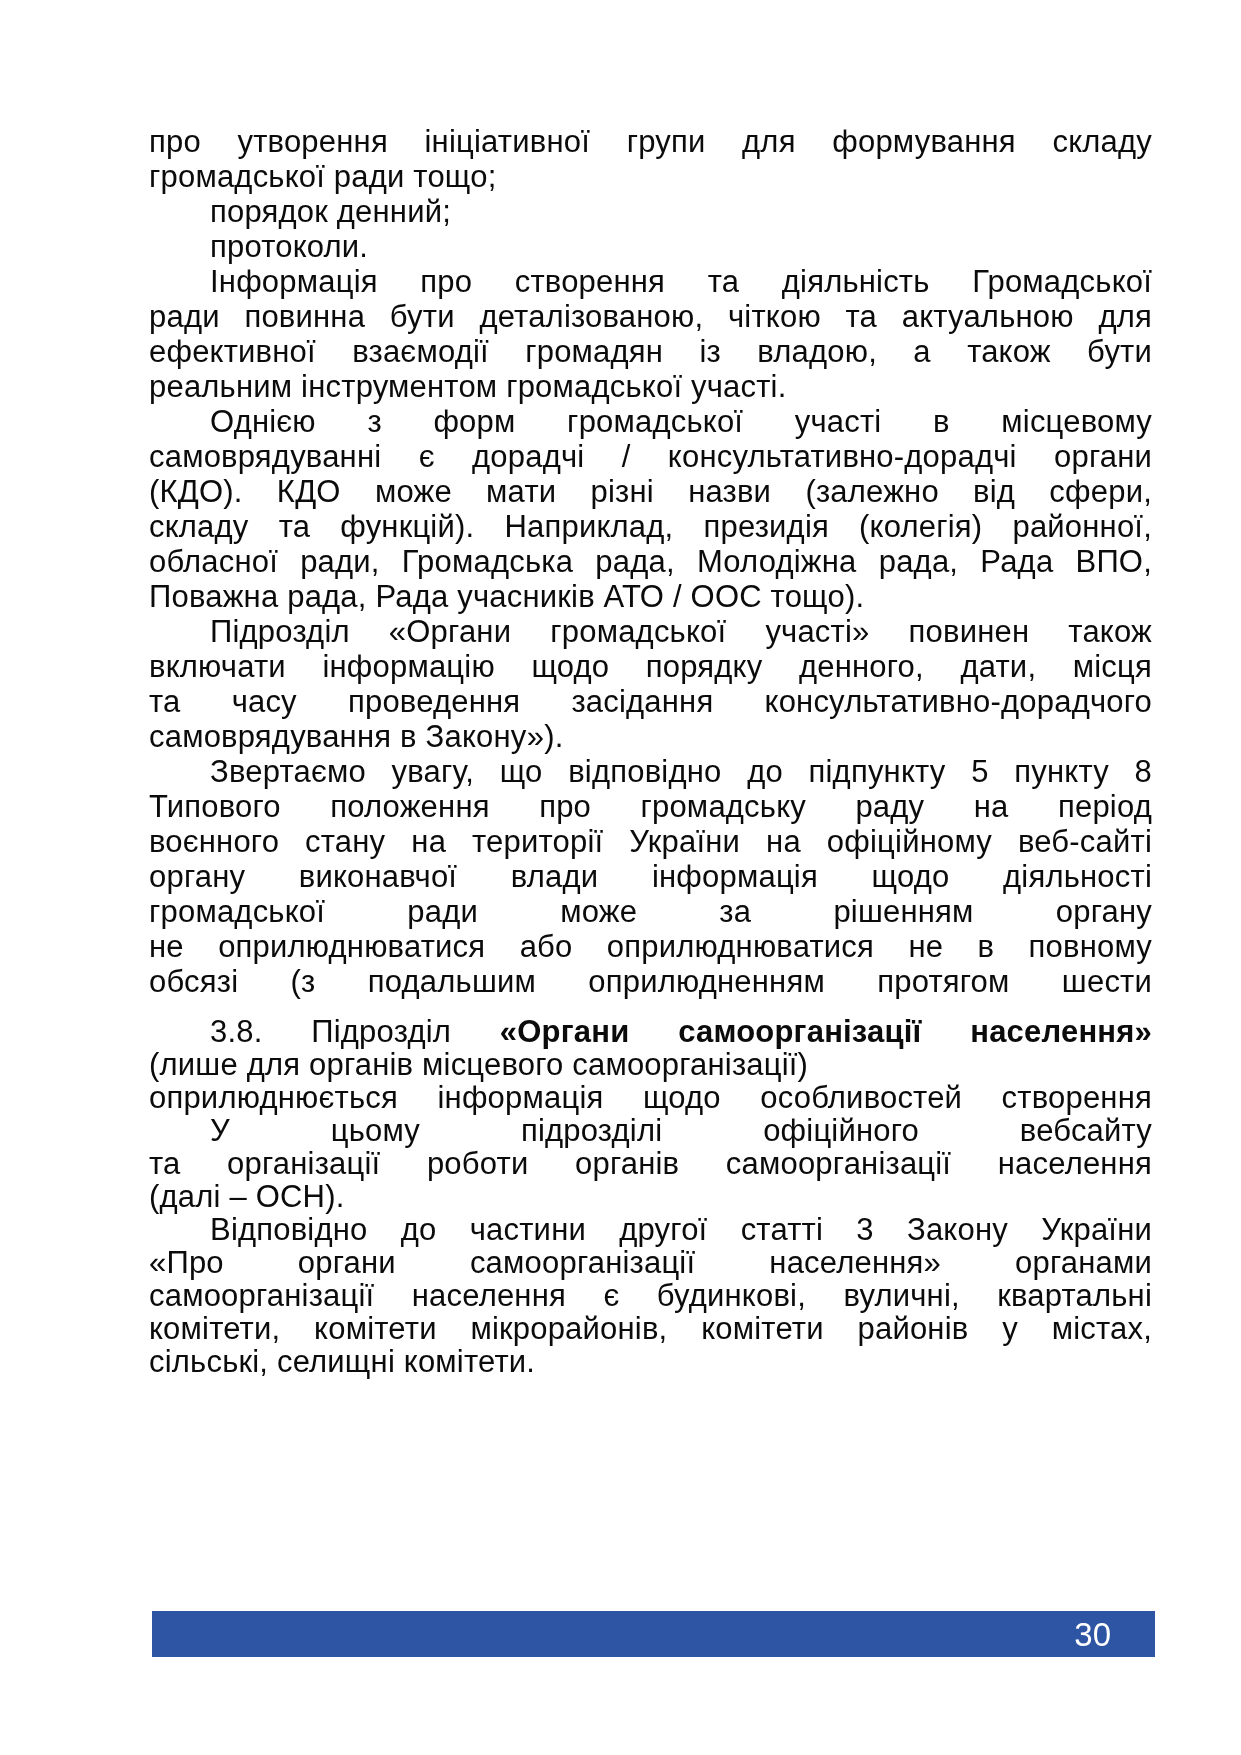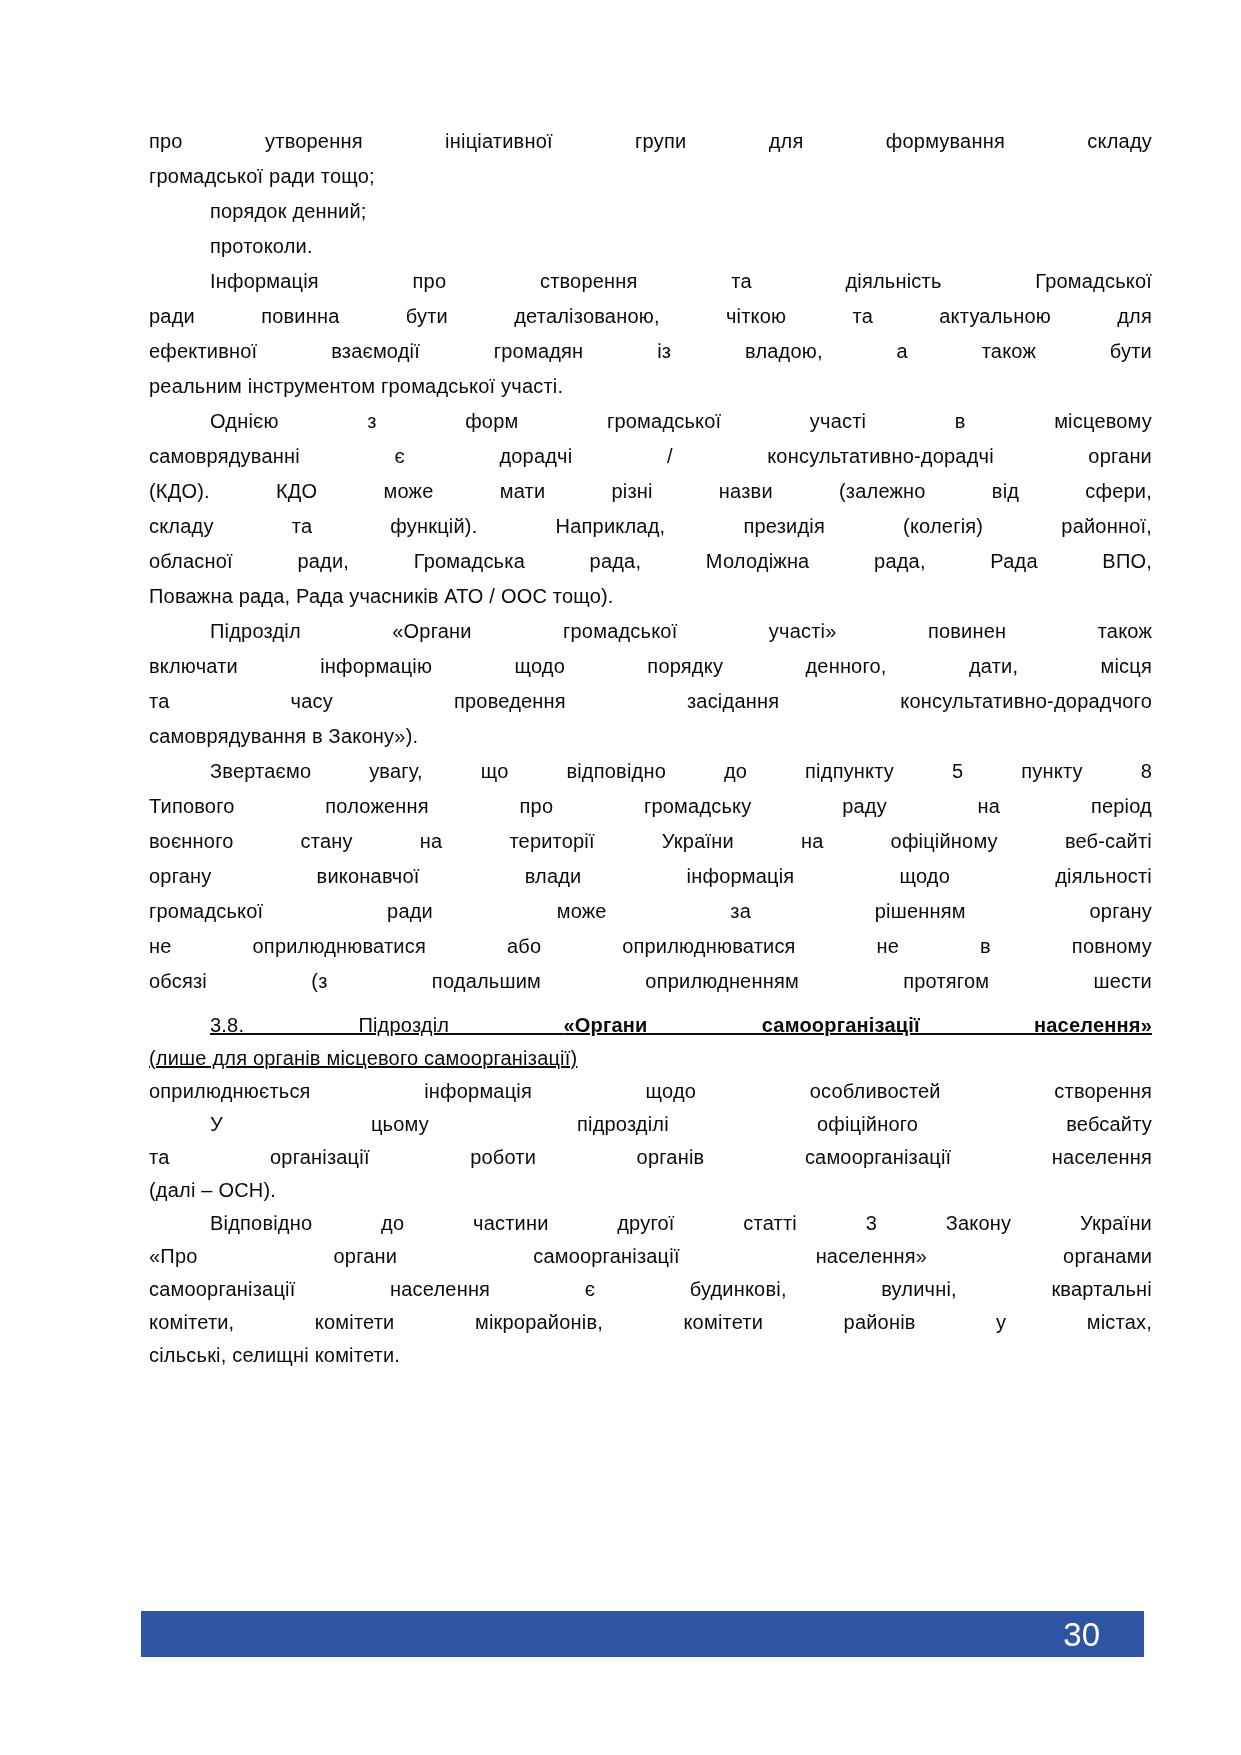--- a/index.html
+++ b/index.html
@@ -15,35 +15,35 @@
     color: #0b0b0b;
     overflow: hidden;
   }
   .content {
     position: absolute;
     left: 149px;
     top: 124px;
     width: 1003px;
   }
   .para { margin: 0; padding: 0; }
-  .para.section-start { margin-top: 10px; text-decoration: underline; }
+  .para.section-start { margin-top: 16px; }
   .line {
-    font-size: 20px;
+    font-size: 31px;
     line-height: 35px;
     text-align: justify;
     text-align-last: justify;
     letter-spacing: 0.2px;
   }
   .para.tight .line { line-height: 33px; }
   .line.last { text-align-last: left; }
   .line.indent { padding-left: 61px; }
   .seg-bold { font-weight: bold; }
   .footer-bar {
     position: absolute;
-    left: 141px;
+    left: 152px;
     top: 1611px;
     width: 1003px;
     height: 46px;
     background: #2e55a3;
     display: flex;
     align-items: center;
     justify-content: flex-end;
     padding-right: 44px;
     box-sizing: border-box;
   }

